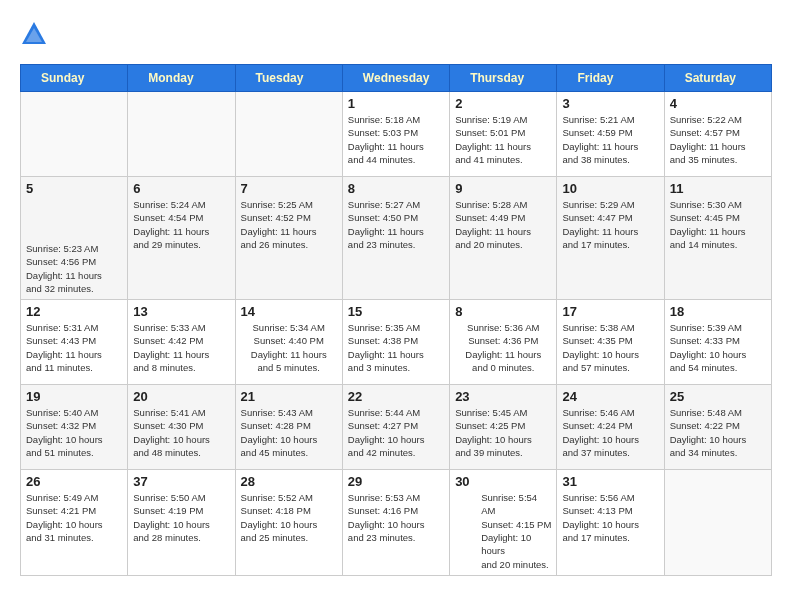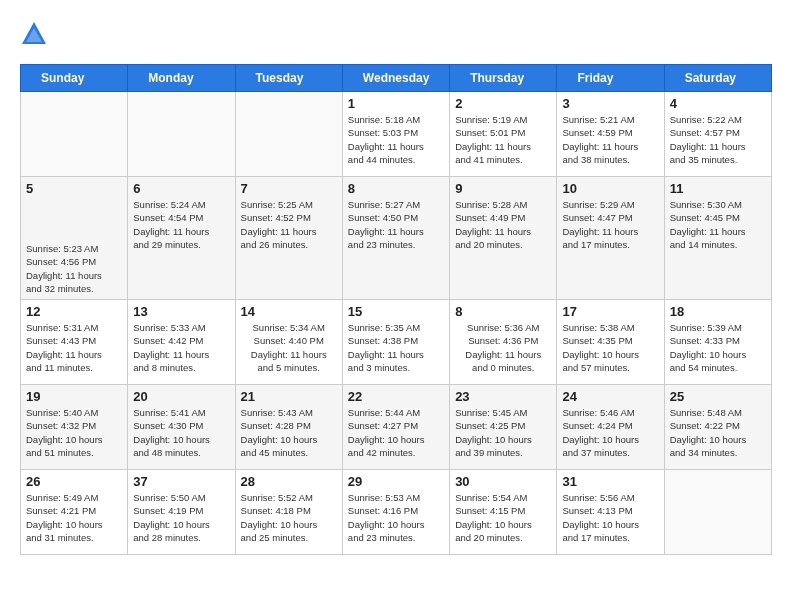--- a/index.html
+++ b/index.html
@@ -340,21 +340,21 @@
         </td>
         <td>
           <span class="day-num">29</span>
           <div class="day-detail" style="white-space: pre-line;">Sunrise: 5:53 AM
 Sunset: 4:16 PM
 Daylight: 10 hours
 and 23 minutes.</div>
         </td>
         <td>
           <span class="day-num">30</span>
-          <div class="day-detail" style="white-space: pre-line;">Sunrise: 5:54 AM
+          <div class="day-detail" style="white-space: pre-line; margin-left: 26px;">Sunrise: 5:54 AM
 Sunset: 4:15 PM
 Daylight: 10 hours
 and 20 minutes.</div>
         </td>
         <td>
           <span class="day-num">31</span>
           <div class="day-detail" style="white-space: pre-line;">Sunrise: 5:56 AM
 Sunset: 4:13 PM
 Daylight: 10 hours
 and 17 minutes.</div>

